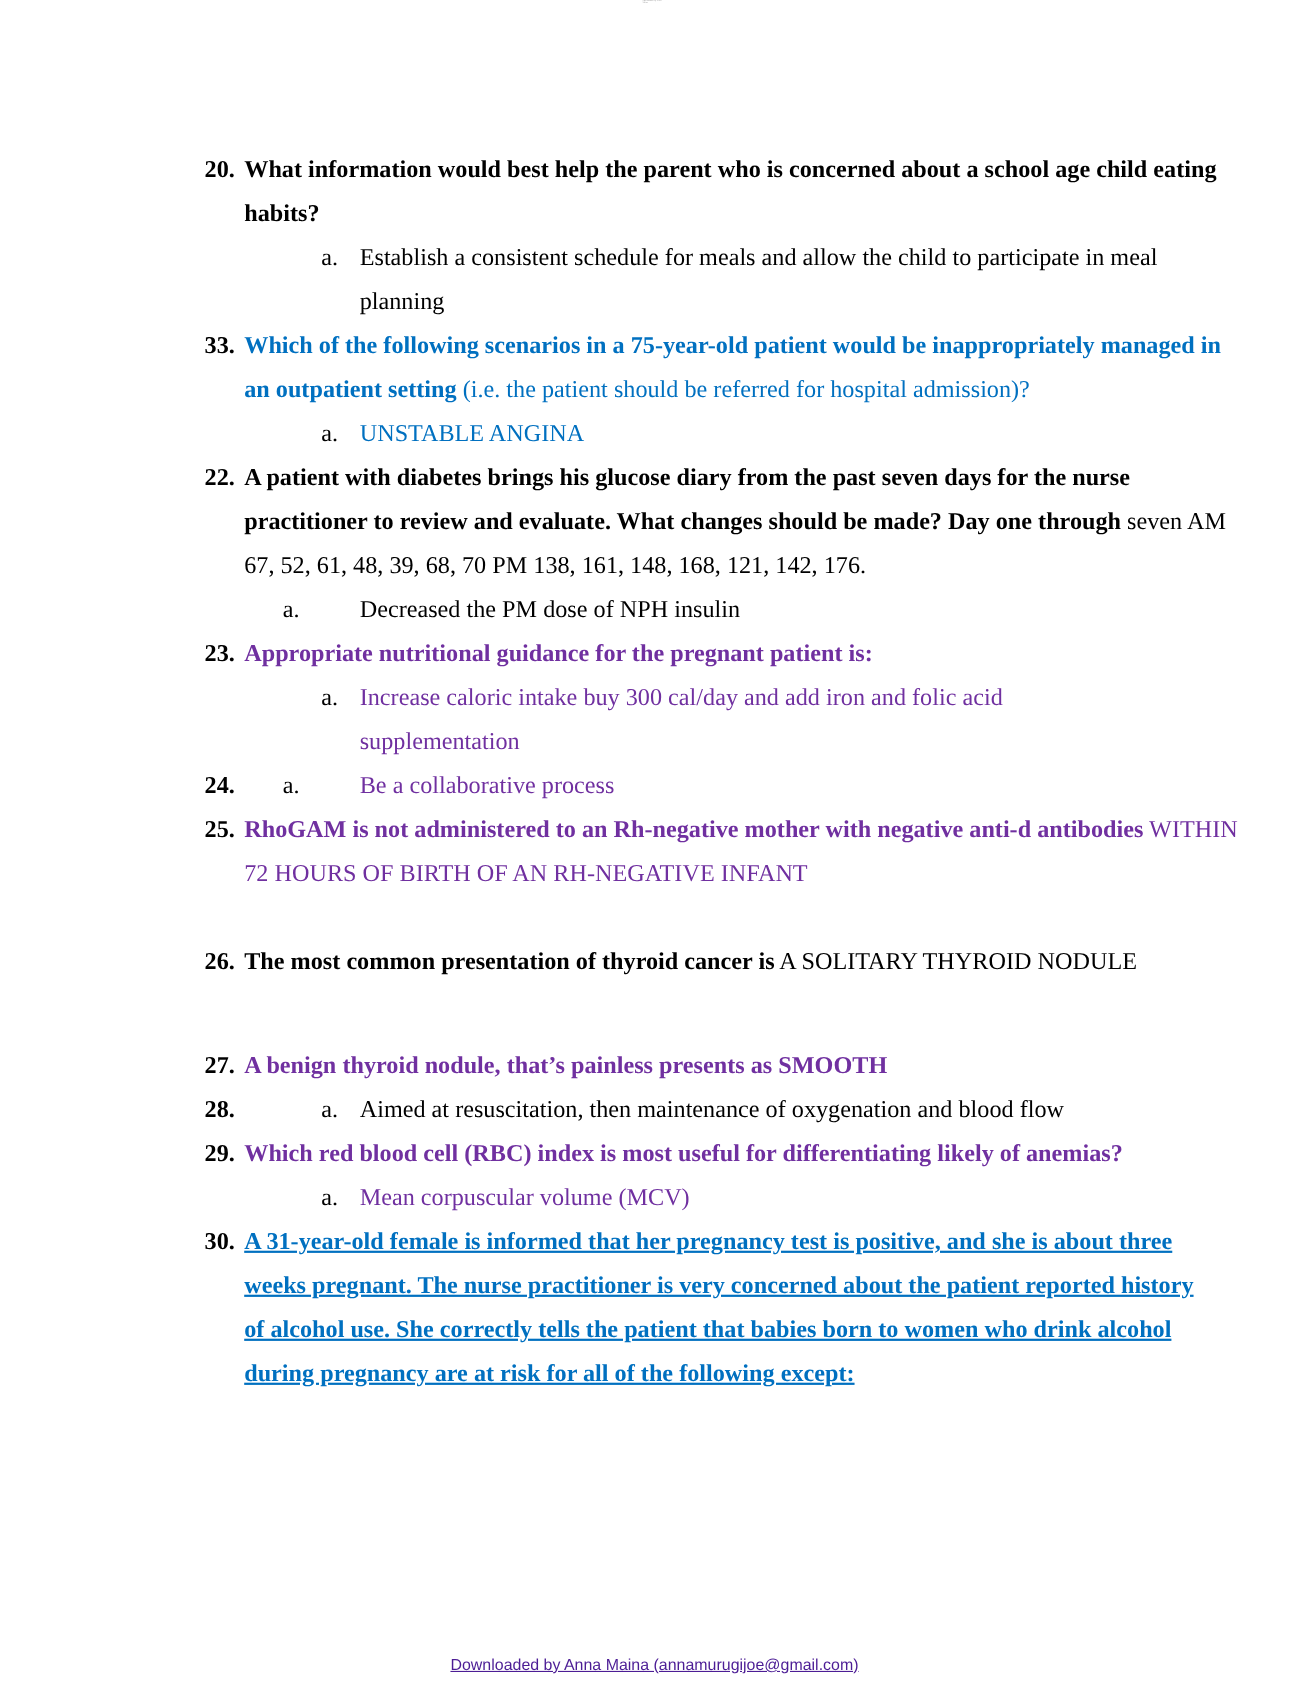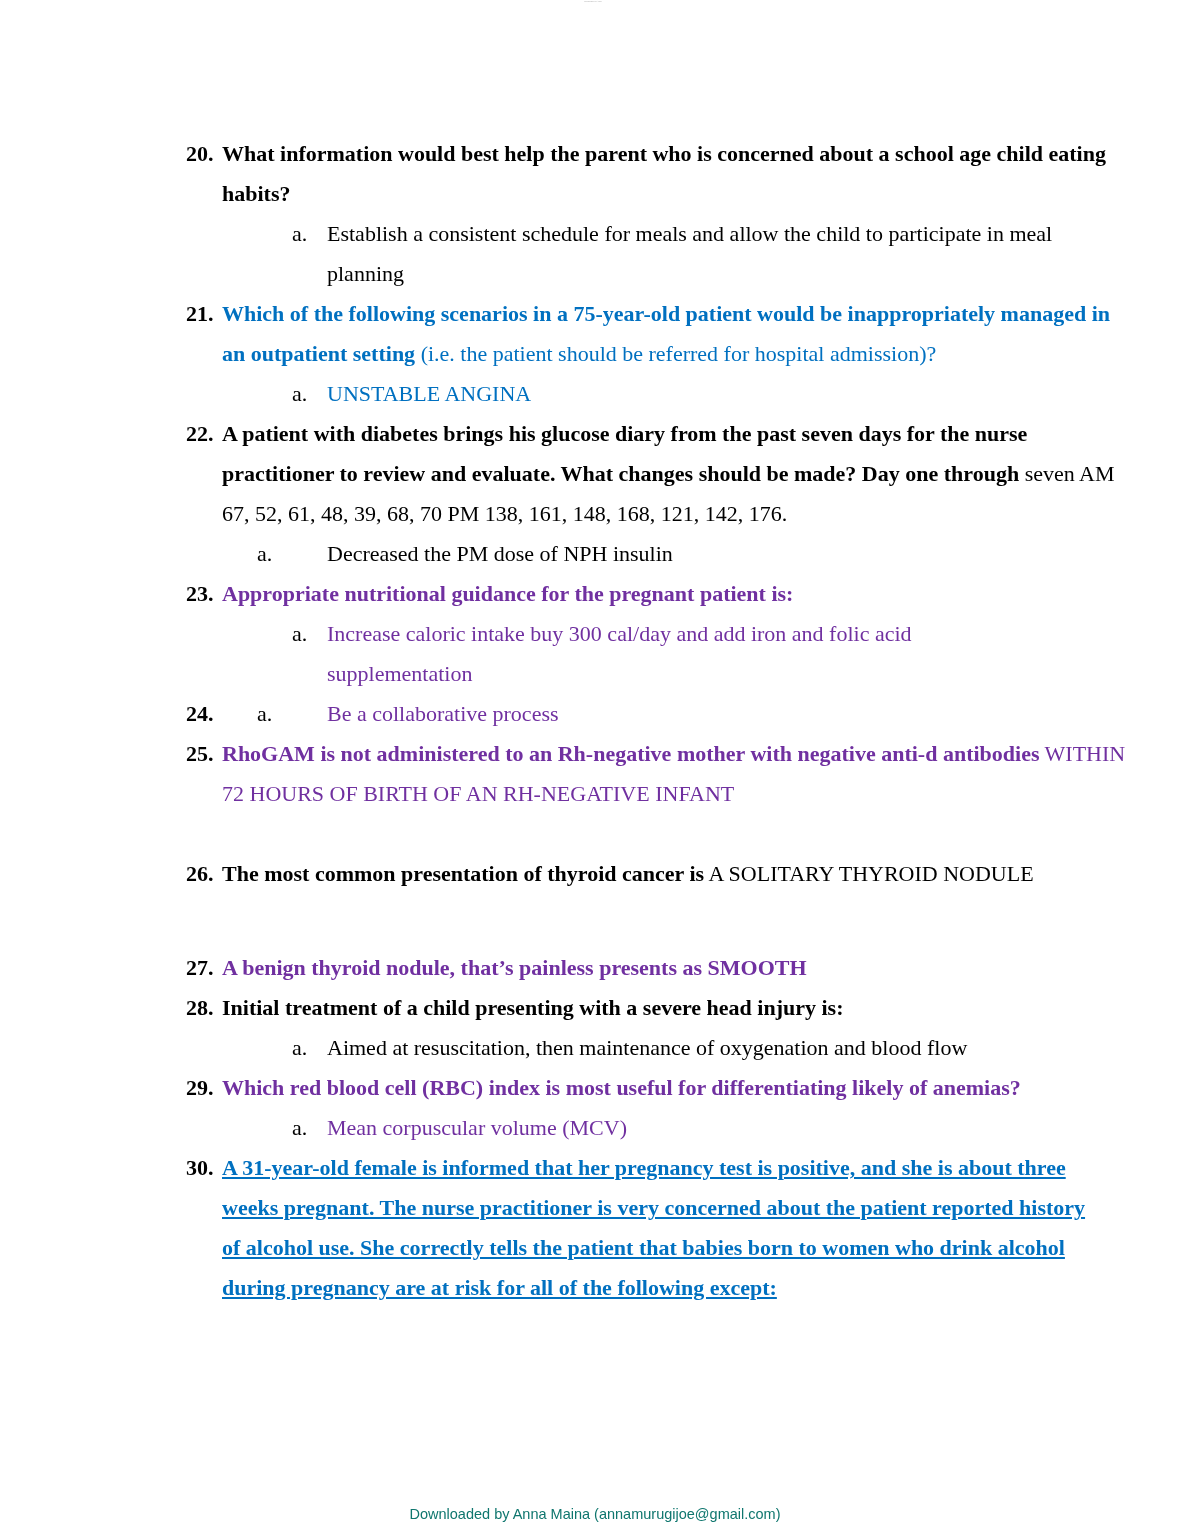--- a/index.html
+++ b/index.html
@@ -68,41 +68,42 @@
     .gap40 { height: 40px; }
     .gap54 { height: 54px; }
     .footer {
       position: absolute;
       top: 1506px;
       left: 0;
       width: 1190px;
       text-align: center;
       font-family: "Liberation Sans", "DejaVu Sans", sans-serif;
       font-size: 14.5px;
-      color: #0f766e;
+      color: #4c1d95;
+      text-decoration: underline;
     }
   </style>
 </head>
 <body>
 
 <div class="top-mark">Downloaded by Anna Maina</div>
 
 <div class="page">
 
   <div class="q c-black">
     <span class="num">20.</span>
     <span class="stem-b">What information would best help the parent who is concerned about a school age child eating habits?</span>
   </div>
   <div class="ans c-black">
     <span class="letter">a.</span>
     <span>Establish a consistent schedule for meals and allow the child to participate in meal planning</span>
   </div>
 
   <div class="q c-blue">
-    <span class="num">21.</span>
+    <span class="num">33.</span>
     <span class="stem-b">Which of the following scenarios in a 75-year-old patient would be inappropriately managed in an outpatient setting</span><span class="stem-n"> (i.e. the patient should be referred for hospital admission)?</span>
   </div>
   <div class="ans c-blue">
     <span class="letter">a.</span>
     <span>UNSTABLE ANGINA</span>
   </div>
 
   <div class="q c-black">
     <span class="num">22.</span>
     <span class="stem-b">A patient with diabetes brings his glucose diary from the past seven days for the nurse practitioner to review and evaluate. What changes should be made? Day one through</span><span class="stem-n"> seven AM 67, 52, 61, 48, 39, 68, 70 PM 138, 161, 148, 168, 121, 142, 176.</span>
@@ -143,21 +144,20 @@
 
   <div class="gap54"></div>
 
   <div class="q c-purple">
     <span class="num">27.</span>
     <span class="stem-b">A benign thyroid nodule, that’s painless presents as SMOOTH</span>
   </div>
 
   <div class="q c-black">
     <span class="num">28.</span>
-    <span class="stem-b">Initial treatment of a child presenting with a severe head injury is:</span>
   </div>
   <div class="ans c-black">
     <span class="letter">a.</span>
     <span>Aimed at resuscitation, then maintenance of oxygenation and blood flow</span>
   </div>
 
   <div class="q c-purple" style="">
     <span class="num">29.</span>
     <span class="stem-b">Which red blood cell (RBC) index is most useful for differentiating likely of anemias?</span>
   </div>

